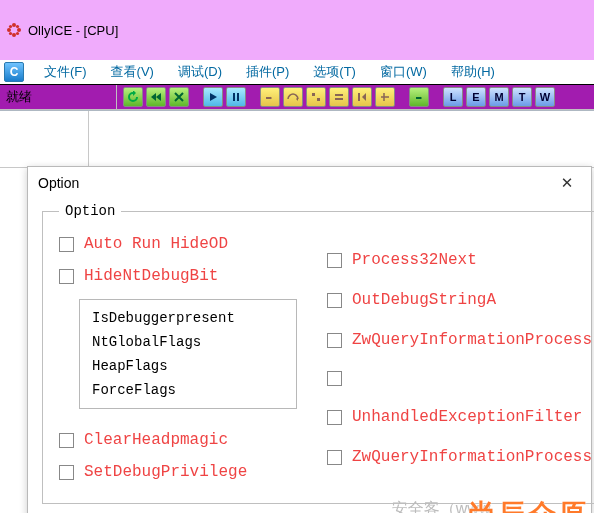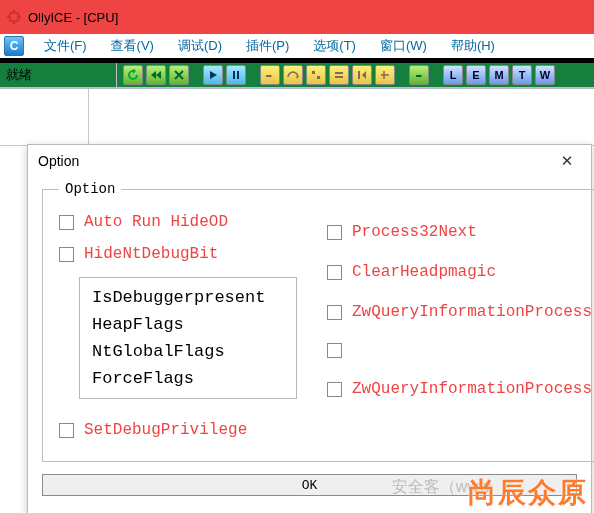--- a/index.html
+++ b/index.html
@@ -1,23 +1,23 @@
 <!DOCTYPE html>
 <html><head>
 <meta charset="utf-8">
 <style>
   html,body{margin:0;padding:0;font-family:"Microsoft YaHei","SimSun",Tahoma,sans-serif;font-size:13px;background:#fff;width:594px;height:513px;overflow:hidden;}
   
-  .titlebar{display:flex;align-items:center;height:28px;background:#ef4444;padding:3px 6px;gap:6px;}
+  .titlebar{display:flex;align-items:center;height:28px;background:#f0abfc;padding:16px 6px;gap:6px;}
   .app-icon{width:16px;height:16px;display:inline-block;}
   .titletext{color:#000;}
   .menubar{display:flex;align-items:center;height:24px;background:#fff;padding:0 4px;gap:4px;}
   .menuicon-C{width:18px;height:18px;border:1px solid #2a7ab0;border-radius:2px;display:flex;align-items:center;justify-content:center;background:linear-gradient(#6fc3ff,#1a7dcb);color:#fff;font-weight:bold;font-size:12px;margin-right:6px;}
   .menuitem{padding:1px 10px;color:#0369a1;}
-  .statusstrip{display:flex;align-items:center;height:24px;background:#15803d;border-top:5px solid #000000;border-bottom:1px solid #c0c0c0;}
+  .statusstrip{display:flex;align-items:center;height:24px;background:#a21caf;border-top:1px solid #000000;border-bottom:1px solid #c0c0c0;}
   .status-left{width:110px;padding-left:6px;border-right:1px solid #c0c0c0;height:100%;display:flex;align-items:center;}
   .tb{flex:1;display:flex;align-items:center;gap:3px;padding:0 6px;}
   .tbbtn{width:18px;height:18px;border:1px solid #888;border-radius:2px;display:flex;align-items:center;justify-content:center;font-size:11px;}
   .grp-sep{width:8px;}
   .tb-green{background:linear-gradient(#b7f07d,#5fb72a);}
   .tb-yellow{background:linear-gradient(#fff07a,#e6c44a);}
   .tb-cyan{background:linear-gradient(#a8e9ff,#4fb8e8);}
   .tb-blue3d{background:linear-gradient(#cfe2ff,#6a9be8);color:#003;font-weight:bold;}
   .tb svg{width:12px;height:12px;}
   .workarea{position:relative;height:calc(513px - 28px - 24px - 24px);background:#fff;}
@@ -26,24 +26,24 @@
   .bordertop{border-top:1px solid #aeb8c2;}
   
   .dialog{position:absolute;left:27px;top:55px;width:563px;height:370px;background:#fff;border:1px solid #b9b9b9;box-shadow:0 2px 8px rgba(0,0,0,.2);}
   .dlg-title{display:flex;align-items:center;justify-content:space-between;height:32px;padding:0 10px;font-size:14px;}
   .dlg-close{width:28px;height:28px;display:flex;align-items:center;justify-content:center;font-size:15px;color:#333;}
   .dlg-body{padding:4px 14px 0 14px;}
   fieldset{border:1px solid #bfbfbf;padding:16px 16px 22px 16px;margin:0;}
   legend{padding:0 6px;font-family:Consolas,"Courier New",monospace;font-size:14px;}
   .cols{display:flex;gap:30px;}
   .colL{flex:0 0 238px;display:flex;flex-direction:column;gap:14px;}
-  .colR{flex:1;display:flex;flex-direction:column;gap:22px;margin-top:10px;}
+  .colR{flex:1;display:flex;flex-direction:column;gap:22px;margin-top:16px;}
   .chk{display:flex;align-items:center;gap:10px;font-family:Consolas,"Courier New",monospace;font-size:16px;color:#ef4444;}
   .box{width:13px;height:13px;border:1px solid #888;background:#fff;flex:0 0 13px;}
-  .innerbox{border:1px solid #b8b8b8;padding:10px 12px;margin:0 0 8px 20px;display:flex;flex-direction:column;gap:8px;font-family:Consolas,"Courier New",monospace;font-size:17px;}
+  .innerbox{border:1px solid #b8b8b8;padding:10px 12px;margin:0 0 8px 20px;display:flex;flex-direction:column;gap:8px;font-family:Consolas,"Courier New",monospace;font-size:14px;}
   .dlg-buttons{display:flex;justify-content:center;gap:38px;margin-top:12px;flex-direction:column;}
   .btn{min-width:72px;height:20px;border:1px solid #8a8a8a;background:#efefef;font-family:Consolas,"Courier New",monospace;font-size:13px;display:flex;align-items:center;justify-content:center;}
   
   .wm{position:absolute;right:6px;bottom:14px;font-size:28px;font-weight:900;color:#ff7a2a;letter-spacing:2px;font-family:"SimHei","Microsoft YaHei";text-shadow:0 0 2px #fff;text-align:center;}
   .wm2{position:absolute;right:100px;bottom:28px;font-size:16px;color:#bcbcbc;}
 </style>
 </head>
 <body>
 
 <div class="titlebar">
@@ -170,44 +170,52 @@
             <label class="chk">
                 <span class="box"></span>
                 <span>Auto Run HideOD</span>
               </label>
             <label class="chk">
                 <span class="box"></span>
                 <span>HideNtDebugBit</span>
               </label>
             <div class="innerbox">
               <span>IsDebuggerpresent</span>
+              <span>NtGlobalFlags</span>
               <span>HeapFlags</span>
-              <span>NtGlobalFlags</span>
               <span>ForceFlags</span>
             </div>
             <label class="chk">
                 <span class="box"></span>
+                <span>ClearHeadpmagic</span>
+              </label>
+            <label class="chk">
+                <span class="box"></span>
                 <span>SetDebugPrivilege</span>
               </label>
           </div>
           <div class="colR">
             <label class="chk">
                 <span class="box"></span>
                 <span>Process32Next</span>
               </label>
             <label class="chk">
                 <span class="box"></span>
-                <span>ClearHeadpmagic</span>
+                <span>OutDebugStringA</span>
               </label>
             <label class="chk">
                 <span class="box"></span>
                 <span>ZwQueryInformationProcess</span>
               </label>
             <label class="chk">
                 <span class="box"></span>
+              </label>
+            <label class="chk">
+                <span class="box"></span>
+                <span>UnhandledExceptionFilter</span>
               </label>
             <label class="chk">
                 <span class="box"></span>
                 <span>ZwQueryInformationProcess</span>
               </label>
           </div>
         </div>
       </fieldset>
       <div class="dlg-buttons">
         <div class="btn">OK</div>

